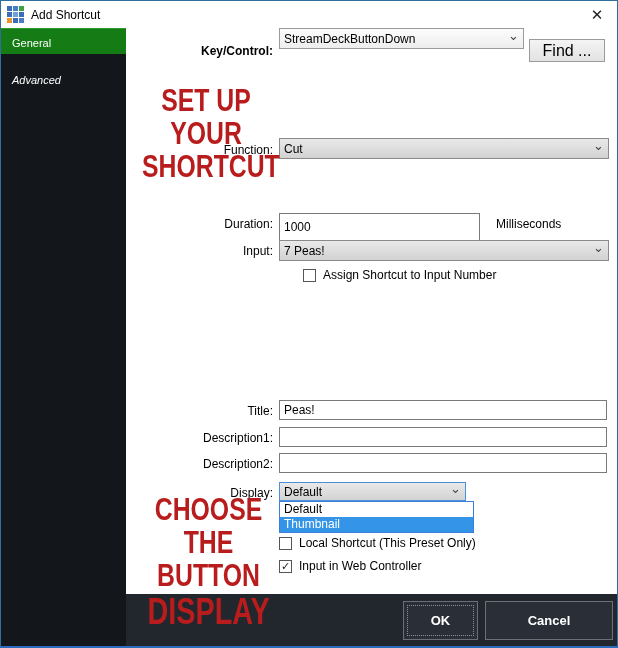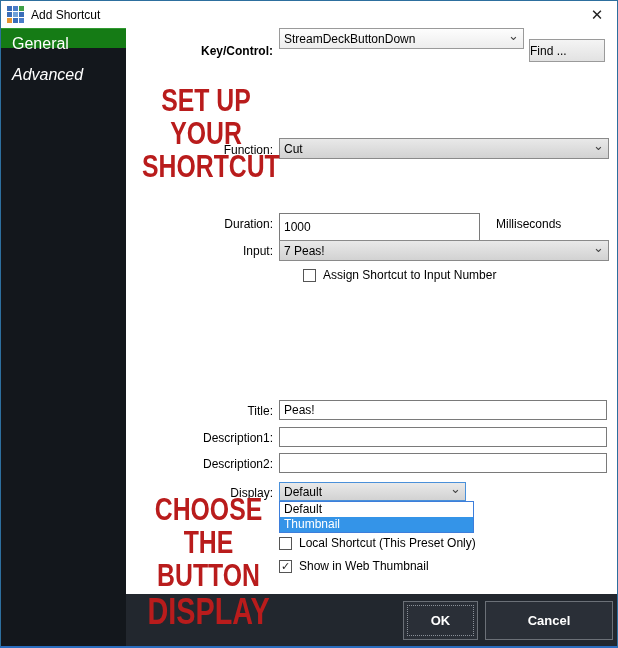--- a/index.html
+++ b/index.html
@@ -15,21 +15,21 @@
   .titlebar { position:absolute; left:0; top:0; width:100%; height:27px; background:#fff; }
   .app-icon { position:absolute; left:6px; top:5px; width:17px; height:17px;
     display:grid; grid-template-columns:repeat(3,1fr); grid-template-rows:repeat(3,1fr); gap:1px; }
   .app-icon i { display:block; }
   .titlebar .title { position:absolute; left:30px; top:7px; font-size:12px; }
   .close-btn { position:absolute; right:10px; top:4px; width:20px; height:20px;
     display:flex; align-items:center; justify-content:center; font-size:15px; color:#222; cursor:pointer; }
 
   
   .sidebar { position:absolute; left:0; top:27px; width:125px; height:621px; background:#13171c; }
-  .side-item { width:100%; height:20px; line-height:29px; padding-left:11px; color:#fff; font-size:16px; cursor:pointer; }
+  .side-item { width:100%; height:26px; line-height:29px; padding-left:11px; color:#fff; font-size:11px; cursor:pointer; }
   .side-item.selected { background:#157b15; border-top:1px solid #2f9a2f; }
   .side-item + .side-item { margin-top:12px;font-style:italic; }
 
   
   .main { position:absolute; left:125px; top:27px; width:493px; height:621px; background:#fff; }
 
   .lbl { position:absolute; text-align:right; width:90px; font-size:12px; color:#000; }
   .lbl.bold { font-weight:bold; }
 
   .combo {
@@ -41,21 +41,21 @@
   .combo.focus { border-color:#4a90d9; }
   .combo .chev { margin-left:auto; color:#444; font-size:13px; line-height:10px; transform:translateY(-3px); }
 
   .txt {
     position:absolute; height:28px; border:1px solid #7a7a7a; background:#fff;
     font-family:"Liberation Sans", sans-serif; font-size:12px; padding:0 4px;
   }
 
   .btn-find {
     position:absolute; border:1px solid #9a9a9a; background:linear-gradient(#f4f4f4,#e2e2e2);
-    font-size:12px; text-align:left; cursor:pointer;
+    font-size:16px; text-align:center; cursor:pointer;
   }
 
   .chk { position:absolute; display:flex; align-items:center; gap:7px; font-size:12px; cursor:pointer; }
   .chk .box { width:13px; height:13px; border:1px solid #555; background:#fff;
     display:flex; align-items:center; justify-content:center; font-size:11px; color:#222; }
 
   
   .drop-list { position:absolute; background:#fff; border:1px solid #3d7edb; z-index:5; }
   .drop-opt { height:15px; line-height:15px; padding:0 4px; font-size:12px; cursor:pointer; }
   .drop-opt.hl { background:#3494e8; color:#fff; }
@@ -154,21 +154,21 @@
       <div class="drop-opt hl">Thumbnail</div>
     </div>
 
     <label class="chk" style="left:153px; top:508px;">
       <span class="box"></span>
       <span>Local Shortcut (This Preset Only)</span>
     </label>
 
     <label class="chk" style="left:153px; top:531px;">
       <span class="box">✓</span>
-      <span>Show in Web Thumbnail</span>
+      <span>Input in Web Controller</span>
     </label>
 
     <div class="ann" style="left:0px; top:466px; width:165px; font-size:31px;">
       <div>CHOOSE</div>
       <div>THE</div>
       <div>BUTTON</div>
       <div style="font-size:36px;">DISPLAY</div>
     </div>
   </div>
 

